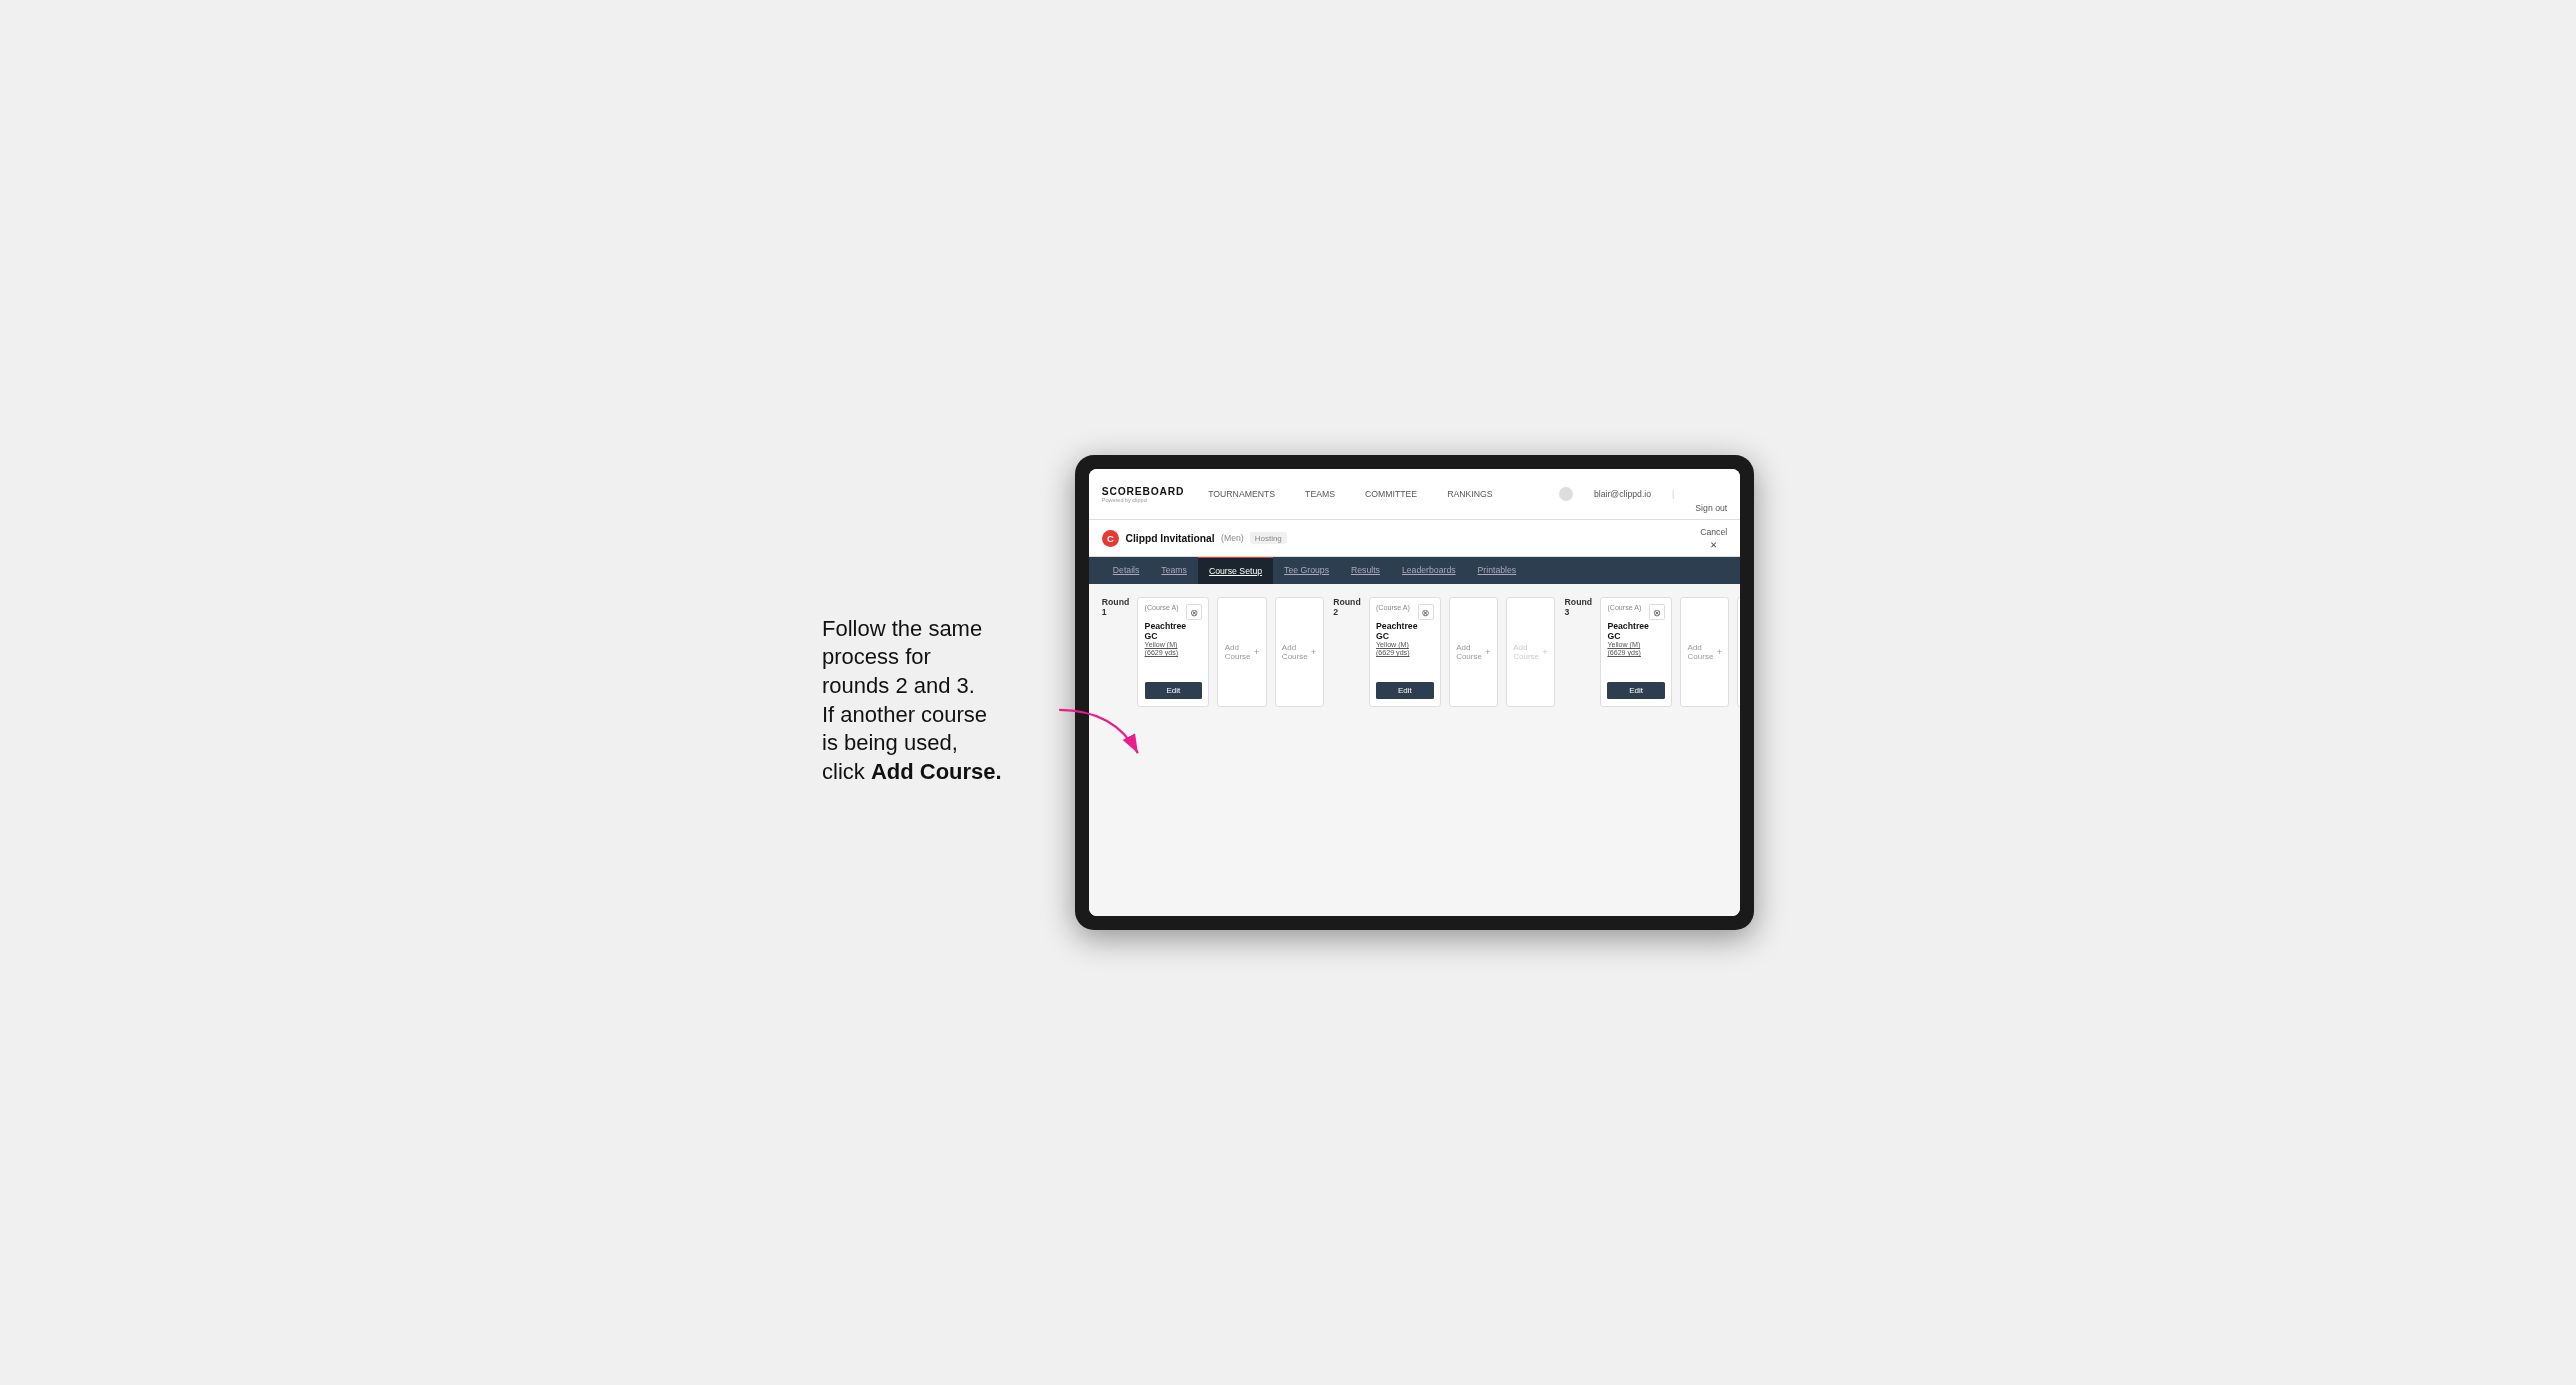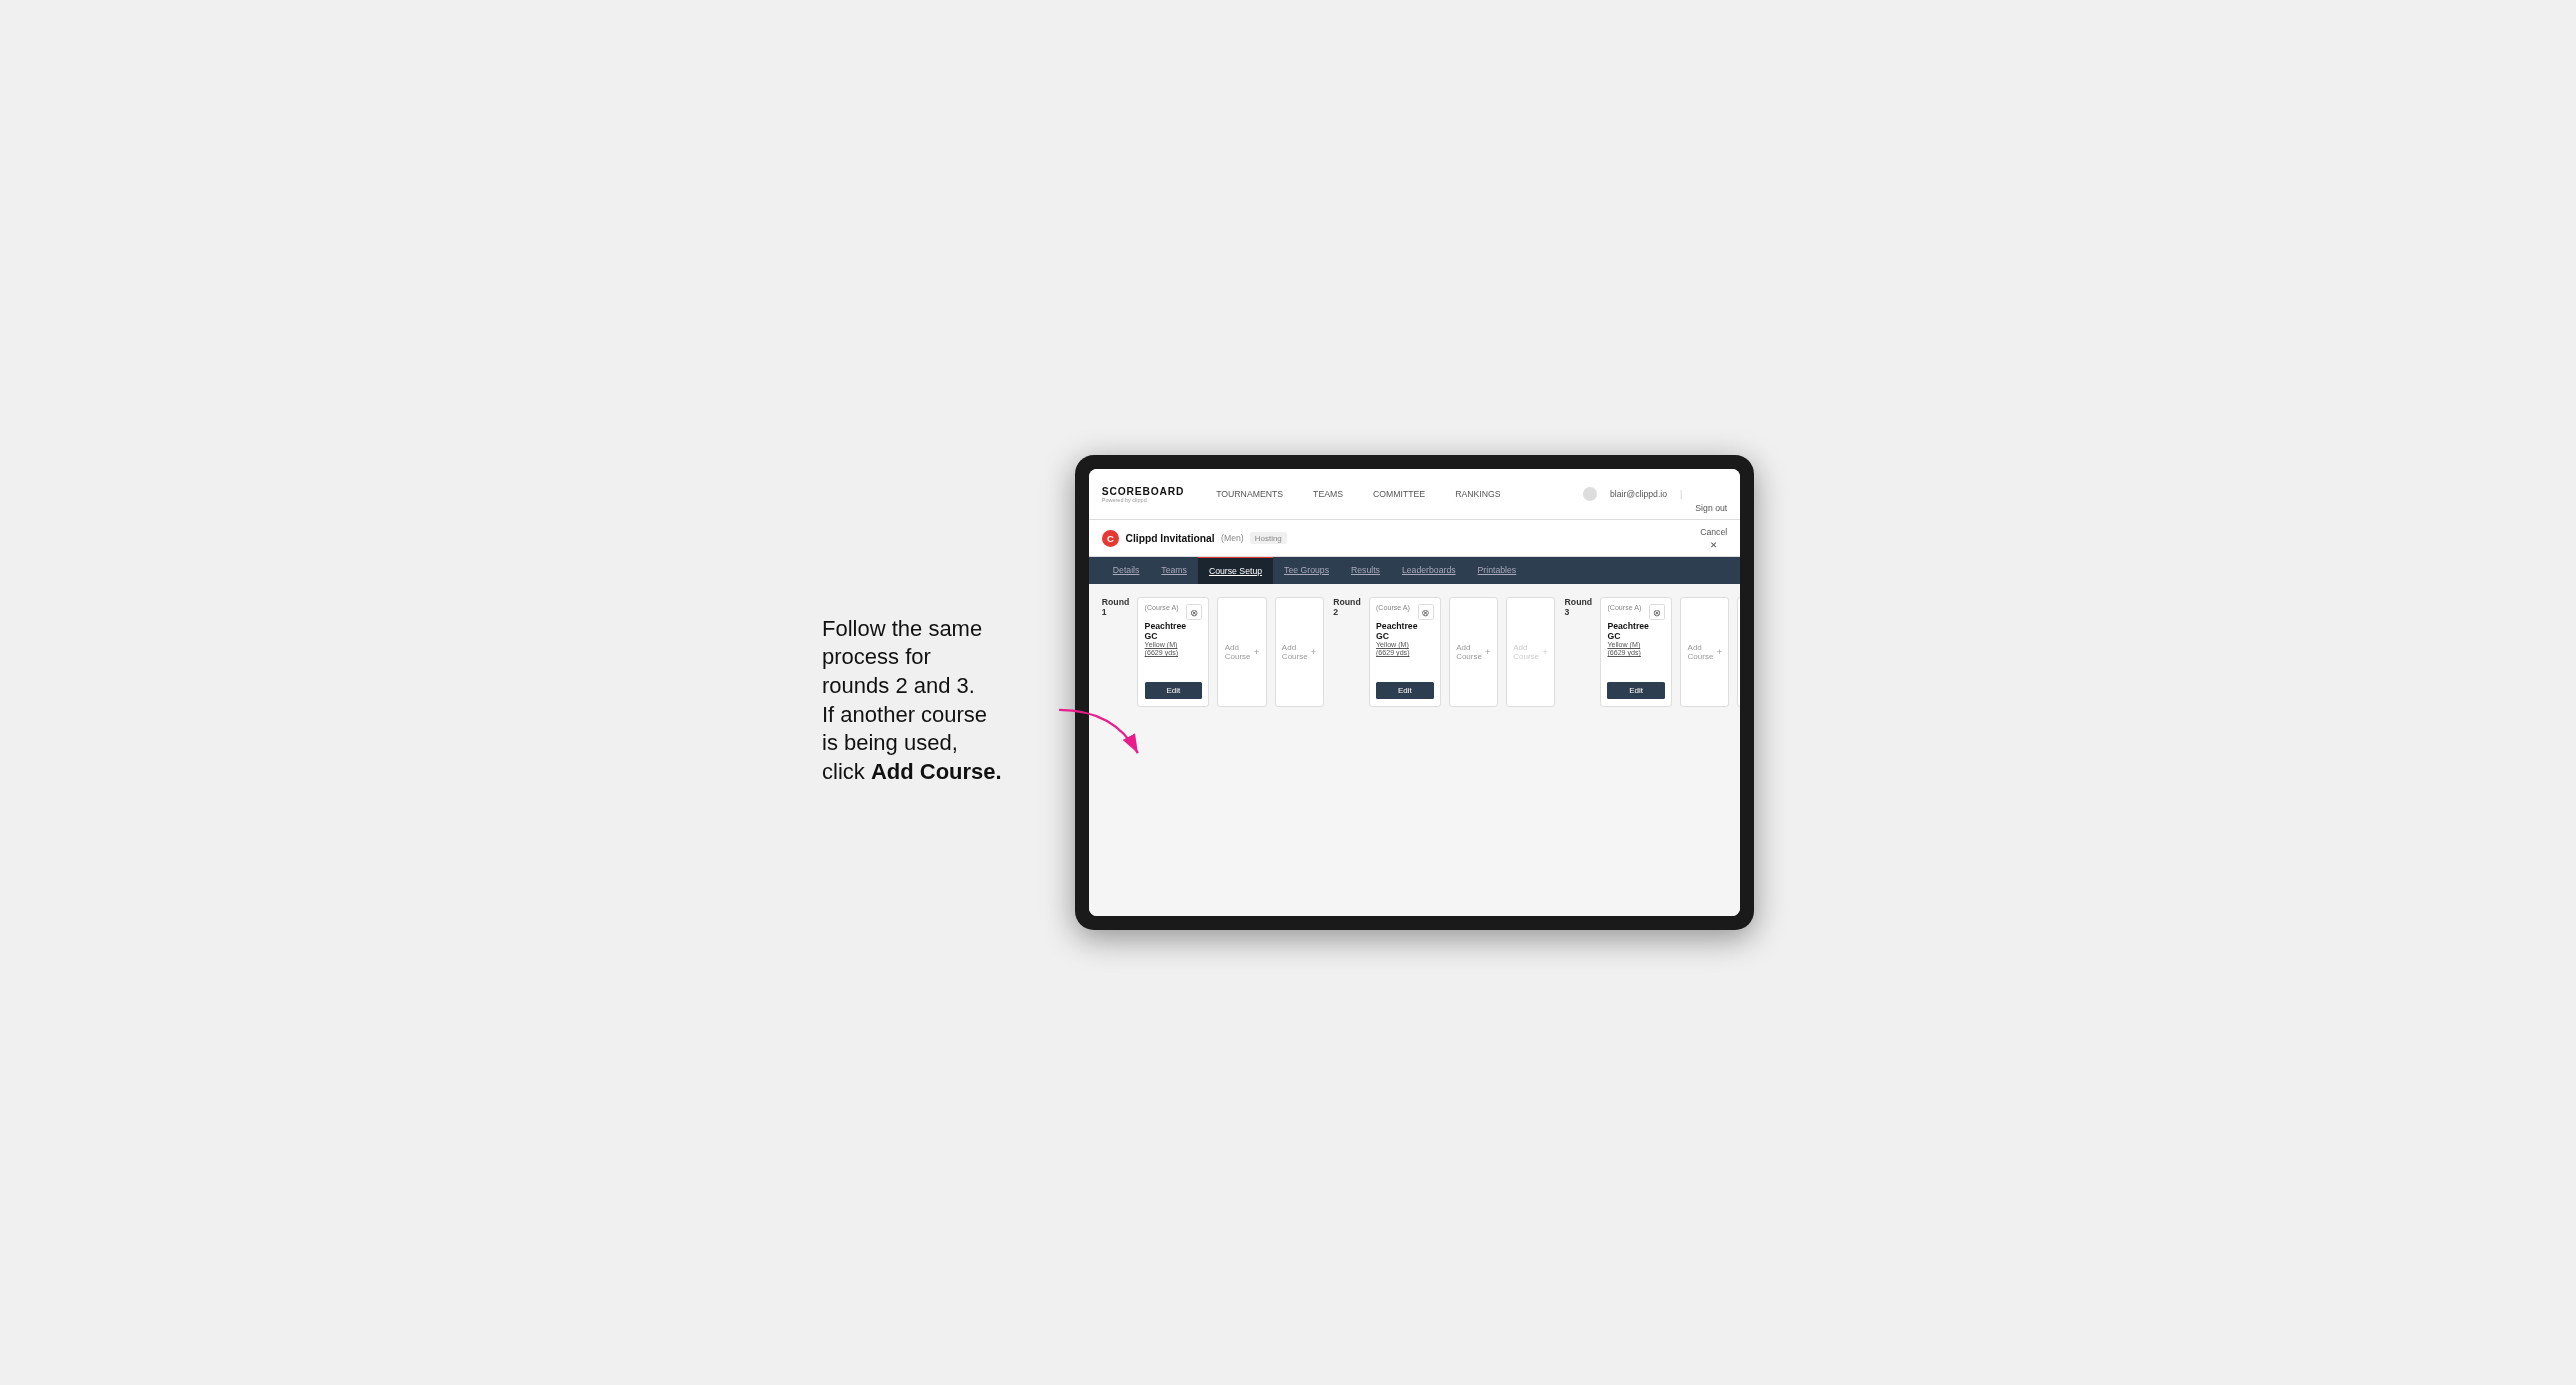--- a/index.html
+++ b/index.html
@@ -56,21 +56,21 @@
       border-bottom: 0.8px solid #ddd;
       display: flex;
       align-items: center;
       padding: 6.3px 12.6px;
       gap: 16px;
     }
 
     .logo-area {
       display: flex;
       flex-direction: column;
-      margin-right: 16px;
+      margin-right: 8px;
     }
 
     .logo-scoreboard {
       font-weight: 900;
       font-size: 10.3px;
       letter-spacing: 0.8px;
       color: #111;
     }
 
     .logo-sub {
@@ -88,21 +88,21 @@
       font-size: 8.7px;
       color: #555;
       cursor: pointer;
       text-decoration: none;
       padding: 1.6px 0;
     }
 
     .nav-right {
       display: flex;
       align-items: center;
-      gap: 13px;
+      gap: 21px;
       font-size: 8.7px;
       color: #555;
     }
 
     .avatar-icon {
       width: 14.2px;
       height: 14.2px;
       background: #ddd;
       border-radius: 50%;
     }

